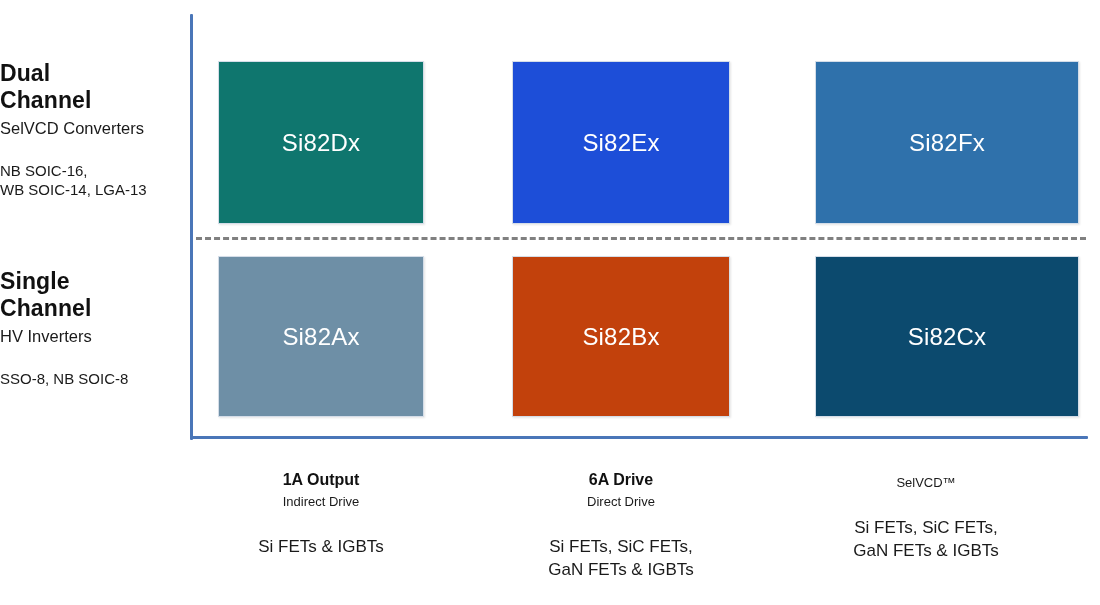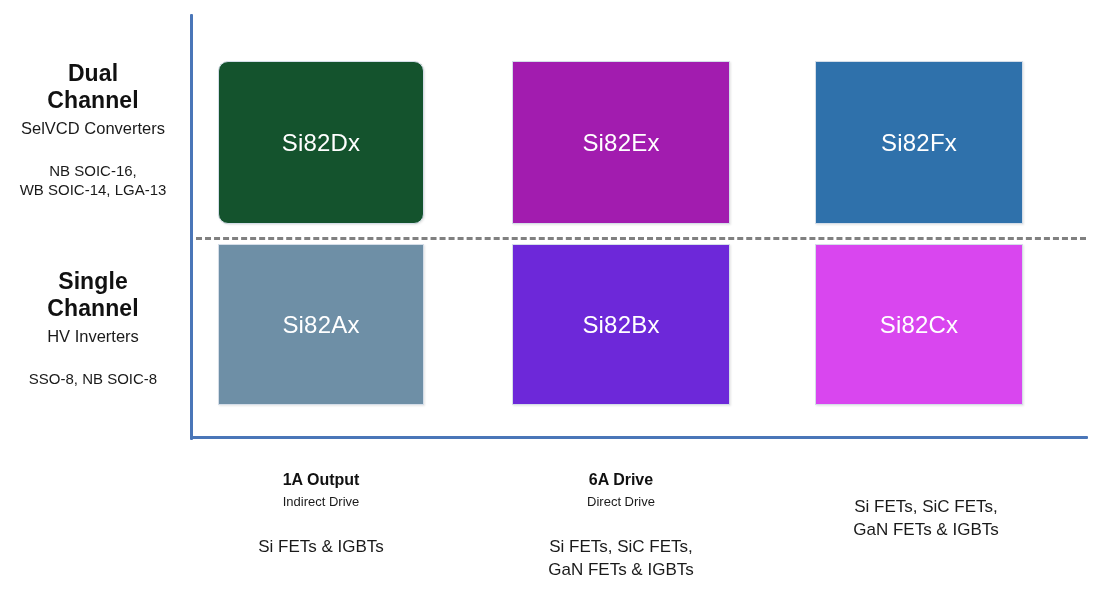--- a/index.html
+++ b/index.html
@@ -44,21 +44,21 @@
     width: 890px;
     height: 0;
     border-top: 3px dashed #808080;
   }
 
   
   .row-label {
     position: absolute;
     left: 0;
     width: 186px;
-    text-align: center;
+    text-align: left;
   }
   .row-label.dual   { top: 60px; }
   .row-label.single { top: 268px; }
 
   .rl-title {
     font-size: 23px;
     font-weight: bold;
     line-height: 1.18;
     color: #111111;
     letter-spacing: 0.1px;
@@ -89,26 +89,26 @@
   .box-label {
     font-size: 24px;
     color: #ffffff;
     letter-spacing: 0.2px;
     white-space: nowrap;
   }
 
   
   .r-top    { top: 61px;  height: 163px; }
   
-  .r-bottom { top: 244px; height: 161px; }
+  .r-bottom { top: 256px; height: 161px; }
 
   
   .c-1 { left: 218px; width: 206px; }
   .c-2 { left: 512px; width: 218px; }
-  .c-3 { left: 815px; width: 208px; }
+  .c-3 { left: 815px; width: 264px; }
 
   
   .col-foot {
     position: absolute;
     text-align: center;
     top: 470px;
   }
   .cf-1 { left: 200px; width: 242px; }
   .cf-2 { left: 500px; width: 242px; }
   .cf-3 { left: 805px; width: 242px; }
@@ -157,49 +157,50 @@
   <div class="rl-title">
     <div>Single</div>
     <div>Channel</div>
   </div>
   <div class="rl-sub">HV Inverters</div>
   <div class="rl-pkgs">
     <div>SSO-8, NB SOIC-8</div>
   </div>
 </div>
 
-<div class="box r-top c-1" style="background-color: #14532d; border-color: rgb(212, 221, 232); border-radius: 10px;">
+<div class="box r-top c-1" style="background-color: #0f766e; border-color: rgb(212, 221, 232);">
   <span class="box-label">Si82Dx</span>
 </div>
-<div class="box r-top c-2" style="background-color: #a21caf; border-color: rgb(212, 221, 232);">
+<div class="box r-top c-2" style="background-color: #1d4ed8; border-color: rgb(212, 221, 232);">
   <span class="box-label">Si82Ex</span>
 </div>
 <div class="box r-top c-3" style="background-color: rgb(47, 113, 171); border-color: rgb(212, 221, 232);">
   <span class="box-label">Si82Fx</span>
 </div>
 
 <div class="box r-bottom c-1" style="background-color: rgb(110, 143, 166); border-color: rgb(212, 221, 232);">
   <span class="box-label">Si82Ax</span>
 </div>
-<div class="box r-bottom c-2" style="background-color: #6d28d9; border-color: rgb(212, 221, 232);">
+<div class="box r-bottom c-2" style="background-color: #c2410c; border-color: rgb(212, 221, 232);">
   <span class="box-label">Si82Bx</span>
 </div>
-<div class="box r-bottom c-3" style="background-color: #d946ef; border-color: rgb(212, 221, 232); align-items: center;">
+<div class="box r-bottom c-3" style="background-color: #0c4a6e; border-color: rgb(212, 221, 232); align-items: center;">
   <span class="box-label">Si82Cx</span>
 </div>
 
 <div class="col-foot cf-1">
   <div class="cf-title">1A Output</div>
   <div class="cf-sub">Indirect Drive</div>
   <div class="cf-tech">Si FETs &amp; IGBTs</div>
 </div>
 
 <div class="col-foot cf-2">
   <div class="cf-title">6A Drive</div>
   <div class="cf-sub">Direct Drive</div>
   <div class="cf-tech">Si FETs, SiC FETs,
 GaN FETs &amp; IGBTs</div>
 </div>
 
 <div class="col-foot cf-3">
+  <div class="cf-sub">SelVCD™</div>
   <div class="cf-tech">Si FETs, SiC FETs,
 GaN FETs &amp; IGBTs</div>
 </div>
 
 </body></html>

